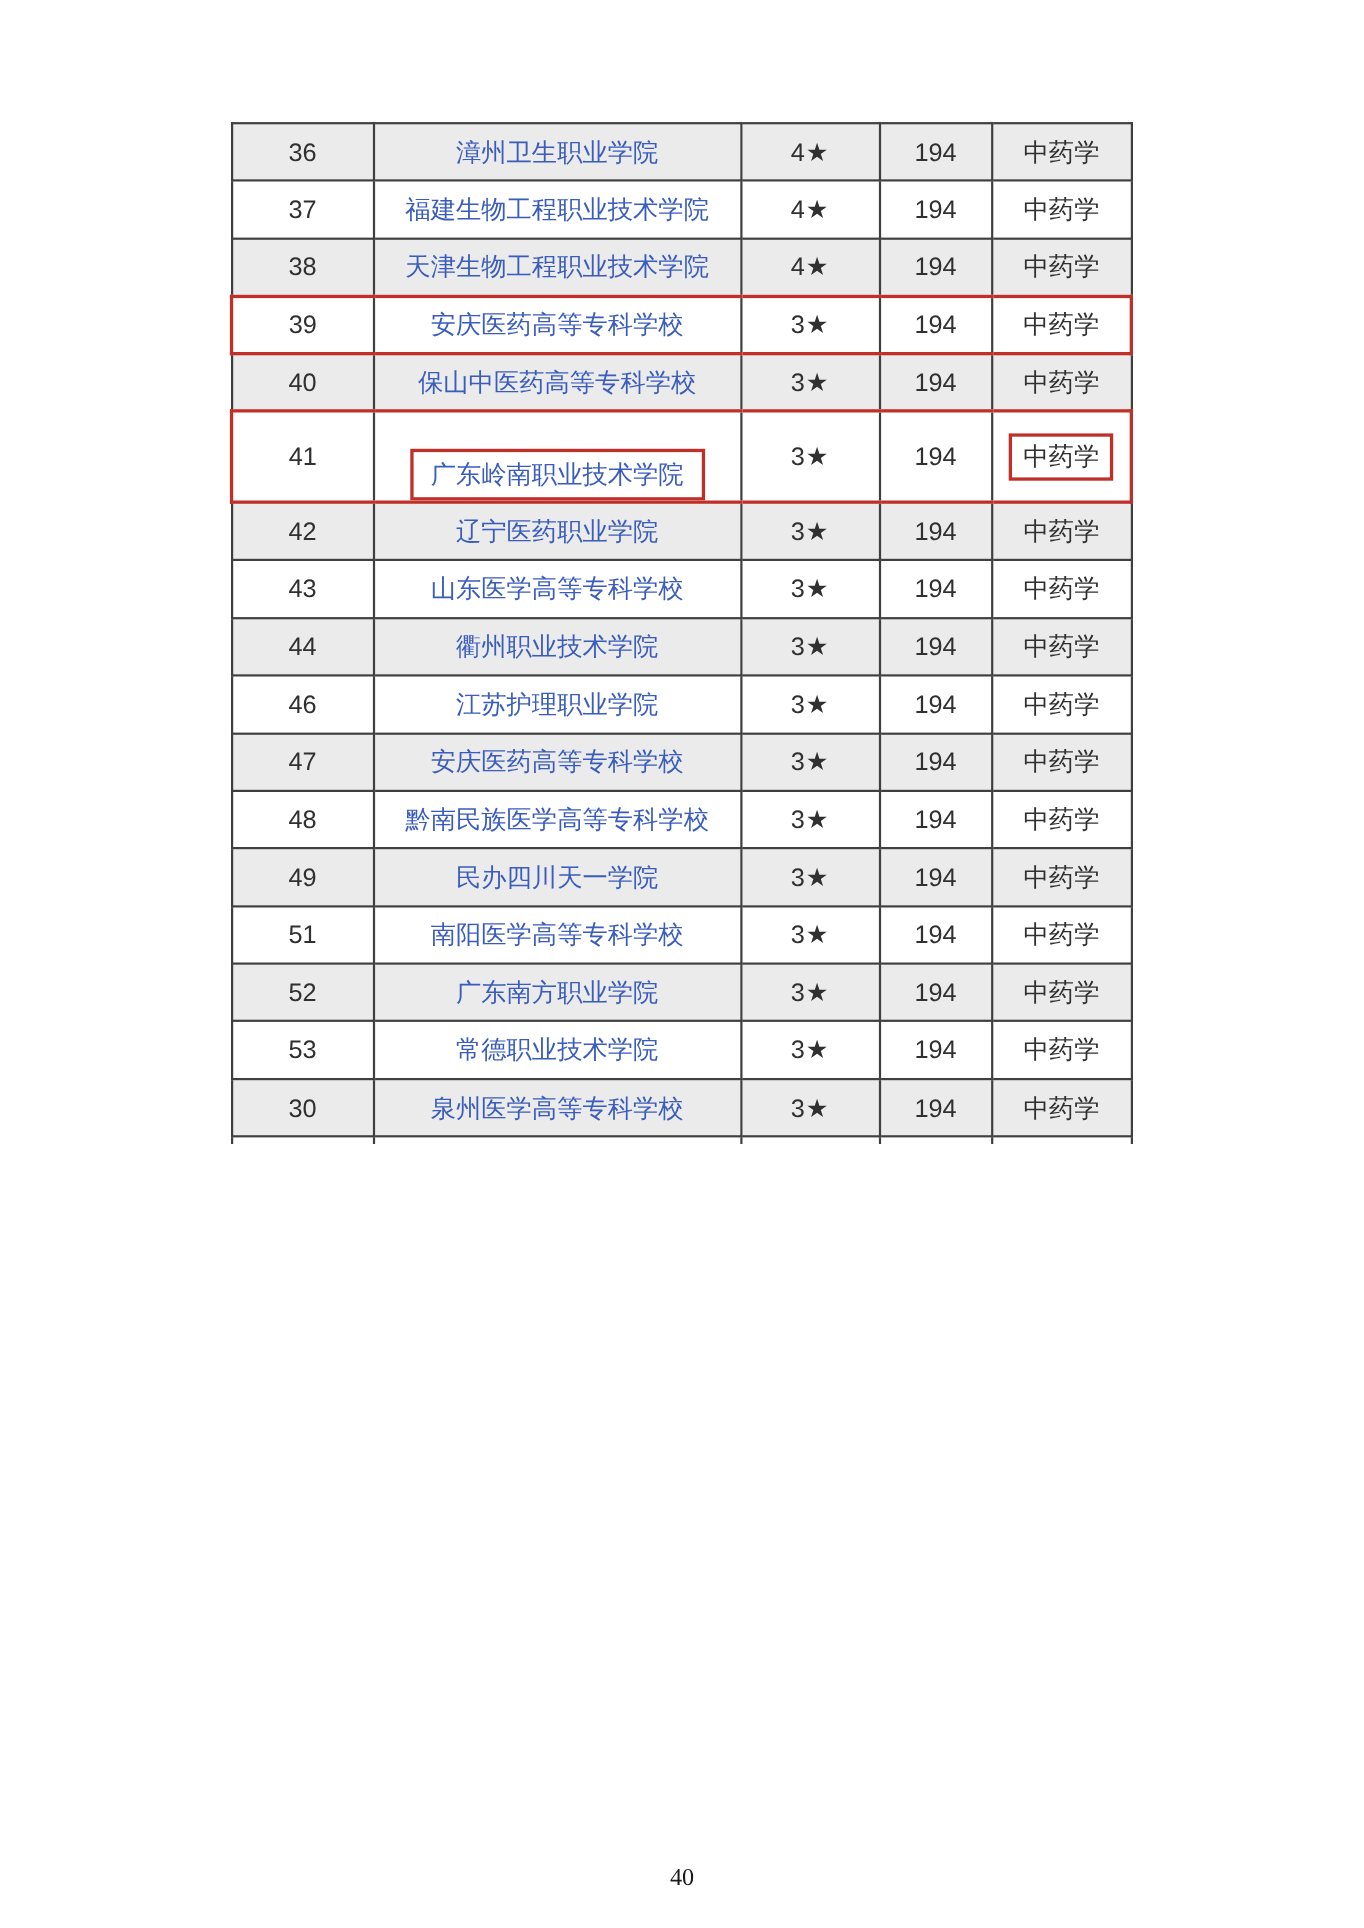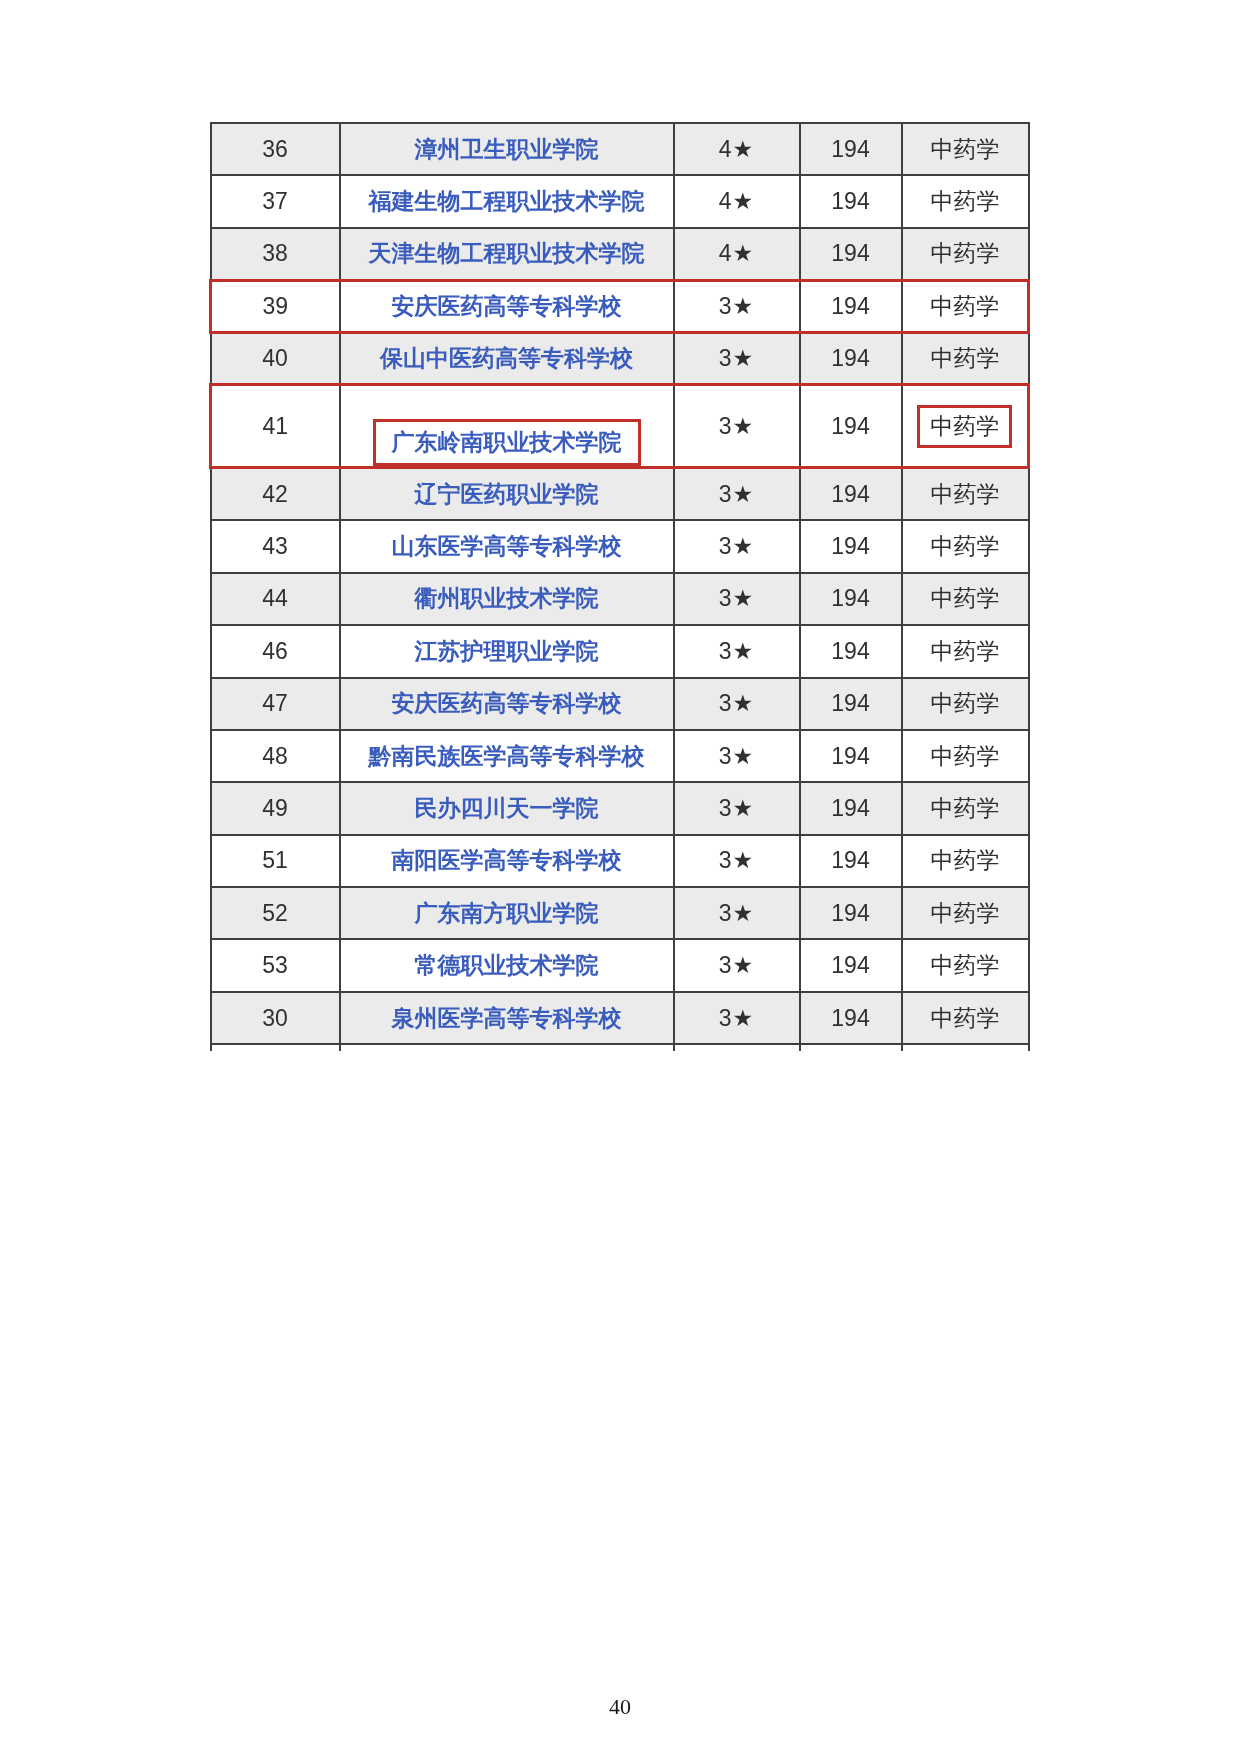--- a/index.html
+++ b/index.html
@@ -12,21 +12,21 @@
   *{margin:0;padding:0;box-sizing:border-box;}
   html,body{background:#ffffff;}
   body{
     width:1240px;height:1753px;
     position:relative;
     font-family:"Liberation Sans","DejaVu Sans",sans-serif;
     overflow:hidden;
   }
   .rank-table{
     position:absolute;
-    left:209px;top:122px;
+    left:209px;top:111px;
     width:818px;
     border-collapse:collapse;
     table-layout:fixed;
   }
   .rank-table td{
     border:2px solid var(--border-dark);
     text-align:center;
     vertical-align:middle;
     color:var(--ink);
     font-size:23px;
@@ -34,21 +34,20 @@
     padding:0;
     overflow:hidden;
   }
   .rank-table tr:nth-child(odd) td{background:var(--row-gray);}
   .rank-table tr:nth-child(even) td{background:#ffffff;}
   .cell-name{font-size:21px;}
   .school-link{
     color:var(--link-blue);
     text-decoration:none;
     cursor:pointer;
-    font-weight:bold;
   }
   .cell-rating{font-size:22px;letter-spacing:1px;}
   .cell-subject{font-size:21px;}
   
   tr.hl-row td{
     border-top:3px solid var(--hl-red);
     border-bottom:3px solid var(--hl-red);
   }
   tr.hl-row td:first-child{border-left:3px solid var(--hl-red);}
   tr.hl-row td:last-child{border-right:3px solid var(--hl-red);}

